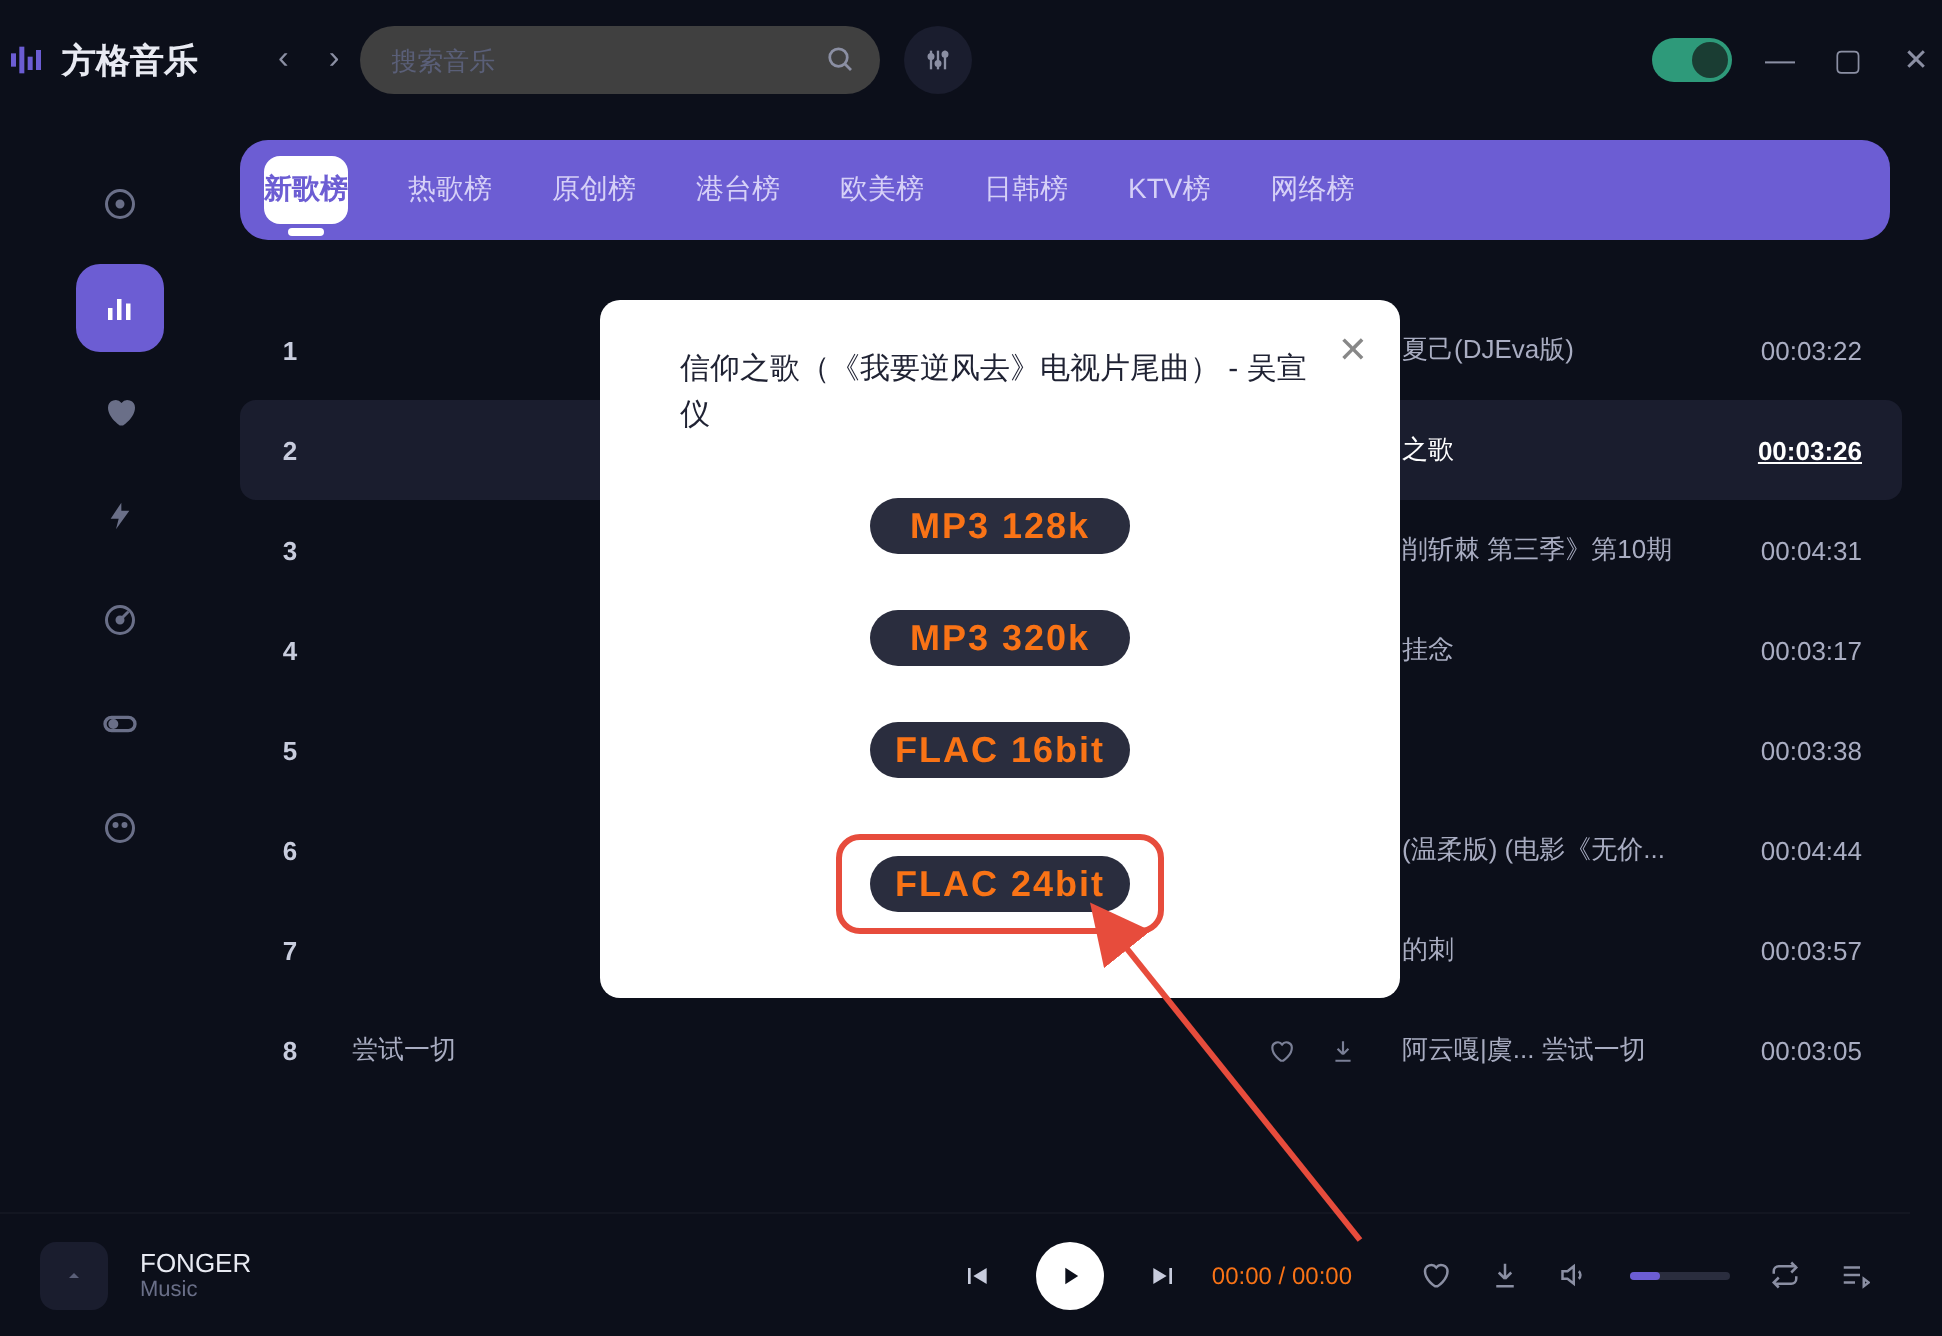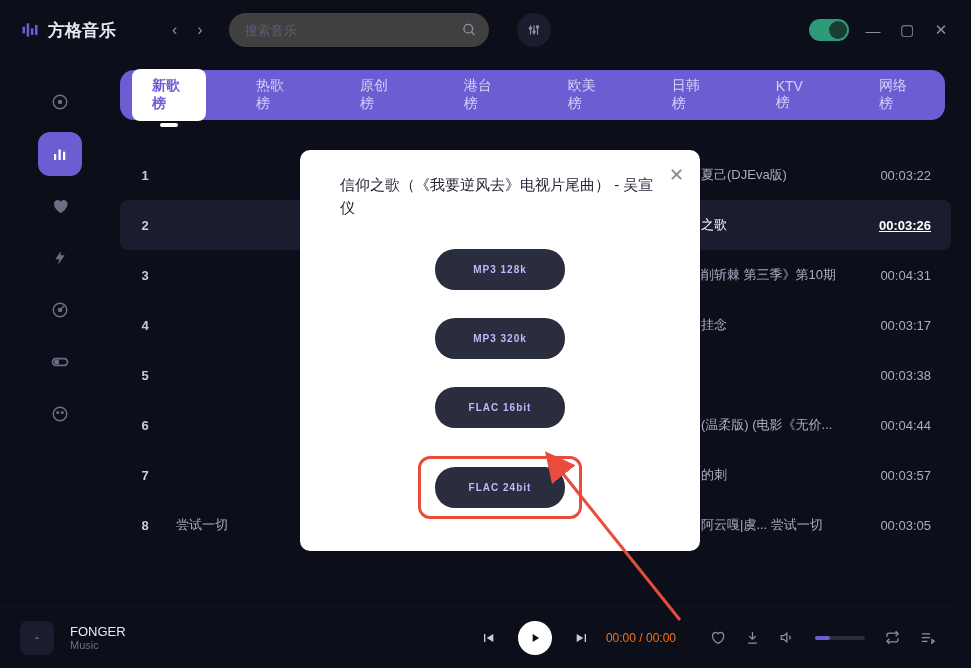--- a/index.html
+++ b/index.html
@@ -1,19 +1,19 @@
 <!DOCTYPE html>
 <html><head>
 <meta charset="utf-8">
 <style>
 * { margin: 0; padding: 0; box-sizing: border-box; }
 body { width: 971px; height: 668px; background: #0c0f1a; font-family: "Microsoft YaHei", Arial, sans-serif; color: #fff; overflow: hidden; position: relative; }
 
 
-.titlebar { height: 60px; display: flex; align-items: center; padding: 0 20px; gap: 16px; }
+.titlebar { height: 60px; display: flex; align-items: center; padding: 0 3px; }
 .logo-area { display: flex; align-items: center; gap: 8px; }
 .logo-icon { color: #6c5dd3; display: flex; align-items: center; }
 .app-name { font-size: 17px; font-weight: bold; color: #e8eaf2; }
 .nav-arrows { display: flex; gap: 20px; margin-left: 40px; color: #8b8fa3; }
 .nav-arrows span { cursor: pointer; font-size: 16px; }
 .search-wrap { position: relative; margin-left: 10px; }
 .search-input { width: 260px; height: 34px; background: #404040; border: none; border-radius: 17px; padding: 0 40px 0 16px; color: #8b8fa3; font-size: 13px; outline: none; }
 .search-input::placeholder { color: #5a5f78; }
 .search-icon { position: absolute; right: 12px; top: 50%; transform: translateY(-50%); color: #8b8fa3; }
 .eq-icon { width: 34px; height: 34px; background: #1a1d2e; border-radius: 17px; display: flex; align-items: center; justify-content: center; margin-left: 12px; color: #8b8fa3; }
@@ -24,21 +24,21 @@
 .win-btn { color: #8b8fa3; font-size: 15px; cursor: pointer; width: 20px; text-align: center; }
 
 
 .main { display: flex; height: calc(100% - 60px - 62px); }
 .sidebar { width: 120px; display: flex; flex-direction: column; align-items: center; padding-top: 20px; gap: 8px; }
 .side-item { width: 44px; height: 44px; border-radius: 12px; display: flex; align-items: center; justify-content: center; color: #6a6f88; cursor: pointer; }
 .side-item.active { background: #6c5dd3; color: #fff; }
 
 .content { flex: 1; padding: 0 20px 0 0; position: relative; }
 .tabs { display: flex; background: #6c5dd3; border-radius: 14px; padding: 0 12px; height: 50px; align-items: center; gap: 30px; margin-right: 6px; margin-top: 10px; }
-.tab { color: #d6d0f7; font-size: 14px; font-weight: 500; cursor: pointer; padding: 8px 20px; border-radius: 8px; position: relative; }
+.tab { color: #d6d0f7; font-size: 14px; font-weight: 500; cursor: pointer; padding: 8px 0; border-radius: 8px; position: relative; }
 .tab.active { background: #fff; color: #6c5dd3; font-weight: bold; }
 .tab.active::after { content: ""; position: absolute; bottom: -6px; left: 50%; transform: translateX(-50%); width: 18px; height: 4px; background: #fff; border-radius: 2px; }
 
 .song-list { margin-top: 30px; }
 .song-row { display: flex; align-items: center; height: 50px; padding: 0 10px; color: #a9adc2; font-size: 13px; border-radius: 8px; }
 .song-row.highlight { background: #1a1d2e; color: #fff; }
 .song-row.highlight .col-dur { color: #fff; font-weight: bold; text-decoration: underline; }
 .col-num { width: 30px; text-align: center; font-weight: bold; color: #c8ccdd; }
 .col-title { flex: 1; overflow: hidden; text-overflow: ellipsis; white-space: nowrap; padding-left: 16px; }
 .col-icons { width: 70px; display: flex; gap: 18px; color: #7a7f96; justify-content: center; }
@@ -57,21 +57,21 @@
 .extra-controls { display: flex; align-items: center; gap: 20px; margin-left: 18px; color: #8b8fa3; }
 .vol-slider { width: 50px; height: 4px; background: #2a2d3e; border-radius: 2px; position: relative; }
 .vol-slider::before { content: ""; position: absolute; left: 0; top: 0; height: 100%; width: 30%; background: #6c5dd3; border-radius: 2px; }
 
 
 .modal-overlay { position: absolute; top: 0; left: 0; right: 0; bottom: 0; }
 .modal { position: absolute; top: 150px; left: 300px; width: 400px; background: #fff; border-radius: 10px; padding: 24px 20px 32px; color: #1f2233; }
 .modal-close { position: absolute; top: 14px; right: 16px; color: #888; font-size: 18px; cursor: pointer; }
 .modal-title { font-size: 15px; font-weight: 500; text-align: left; padding: 0 20px; line-height: 1.5; margin-bottom: 30px; }
 .format-list { display: flex; flex-direction: column; align-items: center; gap: 28px; }
-.format-btn { width: 130px; height: 41px; background: #2a2d3e; color: #c4b5fd; border: none; border-radius: 20px; font-size: 10px; font-weight: bold; letter-spacing: 1px; cursor: pointer; }
+.format-btn { width: 130px; height: 28px; background: #2a2d3e; color: #f97316; border: none; border-radius: 20px; font-size: 18px; font-weight: bold; letter-spacing: 1px; cursor: pointer; }
 .format-highlight { border: 3px solid #e74c3c; padding: 8px 14px; border-radius: 12px; }
 
 
 .arrow-svg { position: absolute; top: 450px; left: 540px; pointer-events: none; }
 
 svg { display: block; }
 </style>
 </head>
 <body>
 

